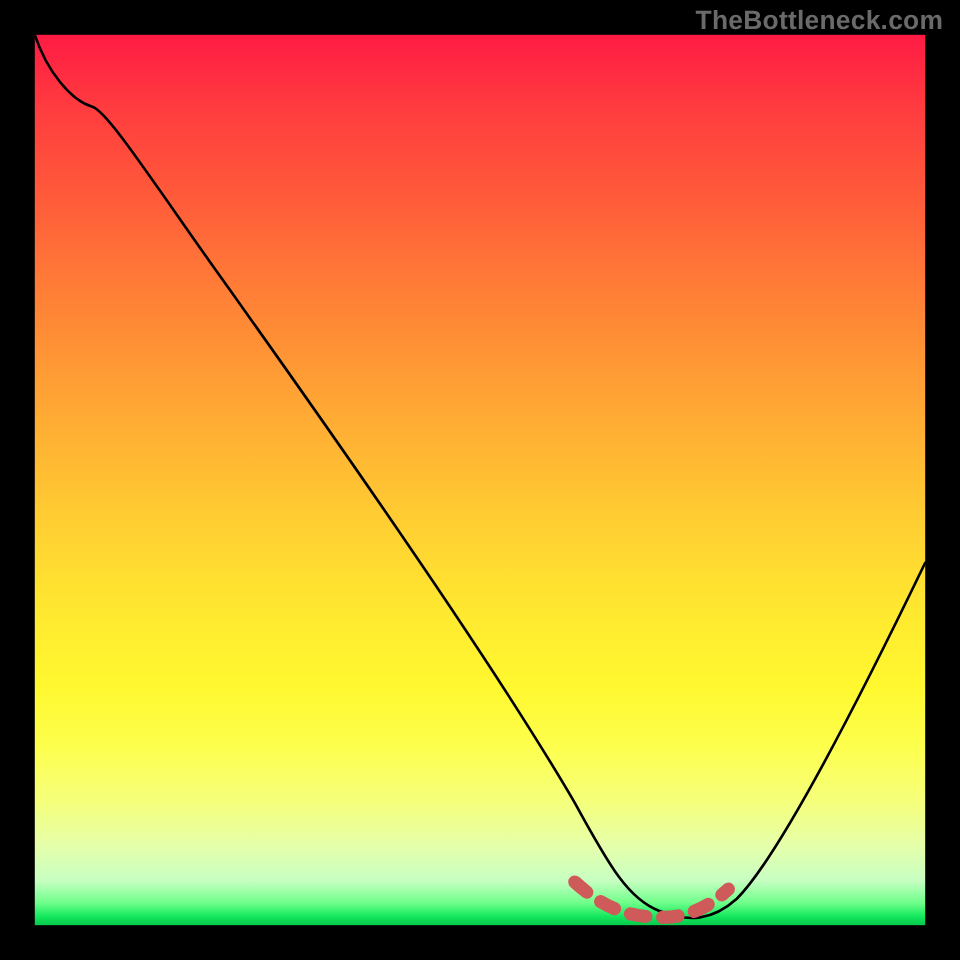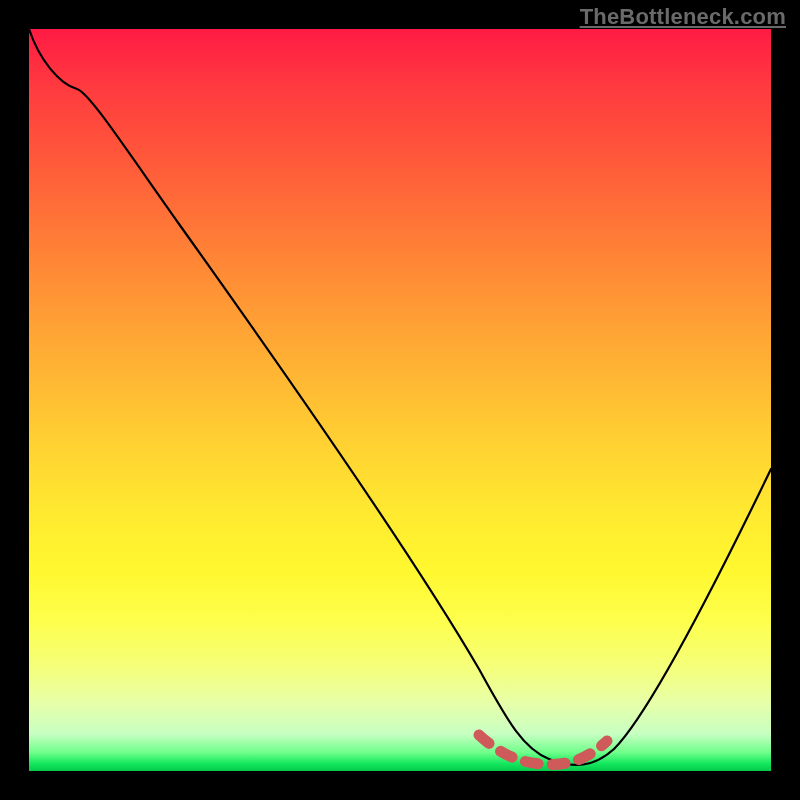--- a/index.html
+++ b/index.html
@@ -36,21 +36,20 @@
   }
   .watermark {
     position: absolute;
     top: 4px;
     right: 14px;
     font-family: Arial, Helvetica, sans-serif;
     font-size: 22px;
     font-weight: 600;
     color: #6a6a6a;
     letter-spacing: 0.2px;
-    text-decoration: underline;
   }
   svg.curve {
     position: absolute;
     left: 0;
     top: 0;
     width: 742px;
     height: 742px;
     overflow: visible;
   }
   .main-line {

